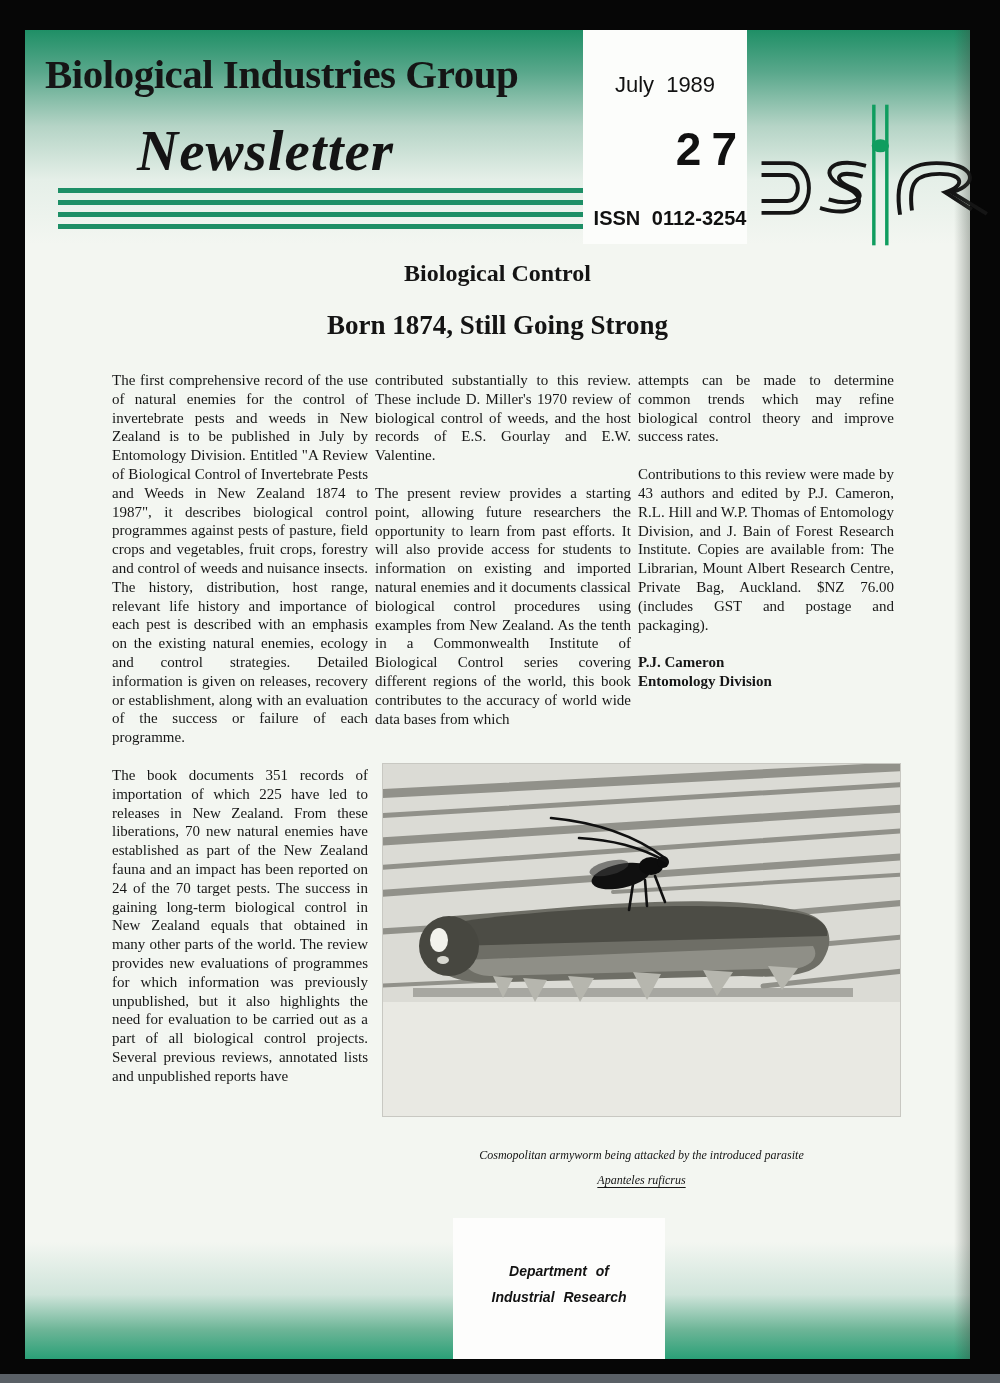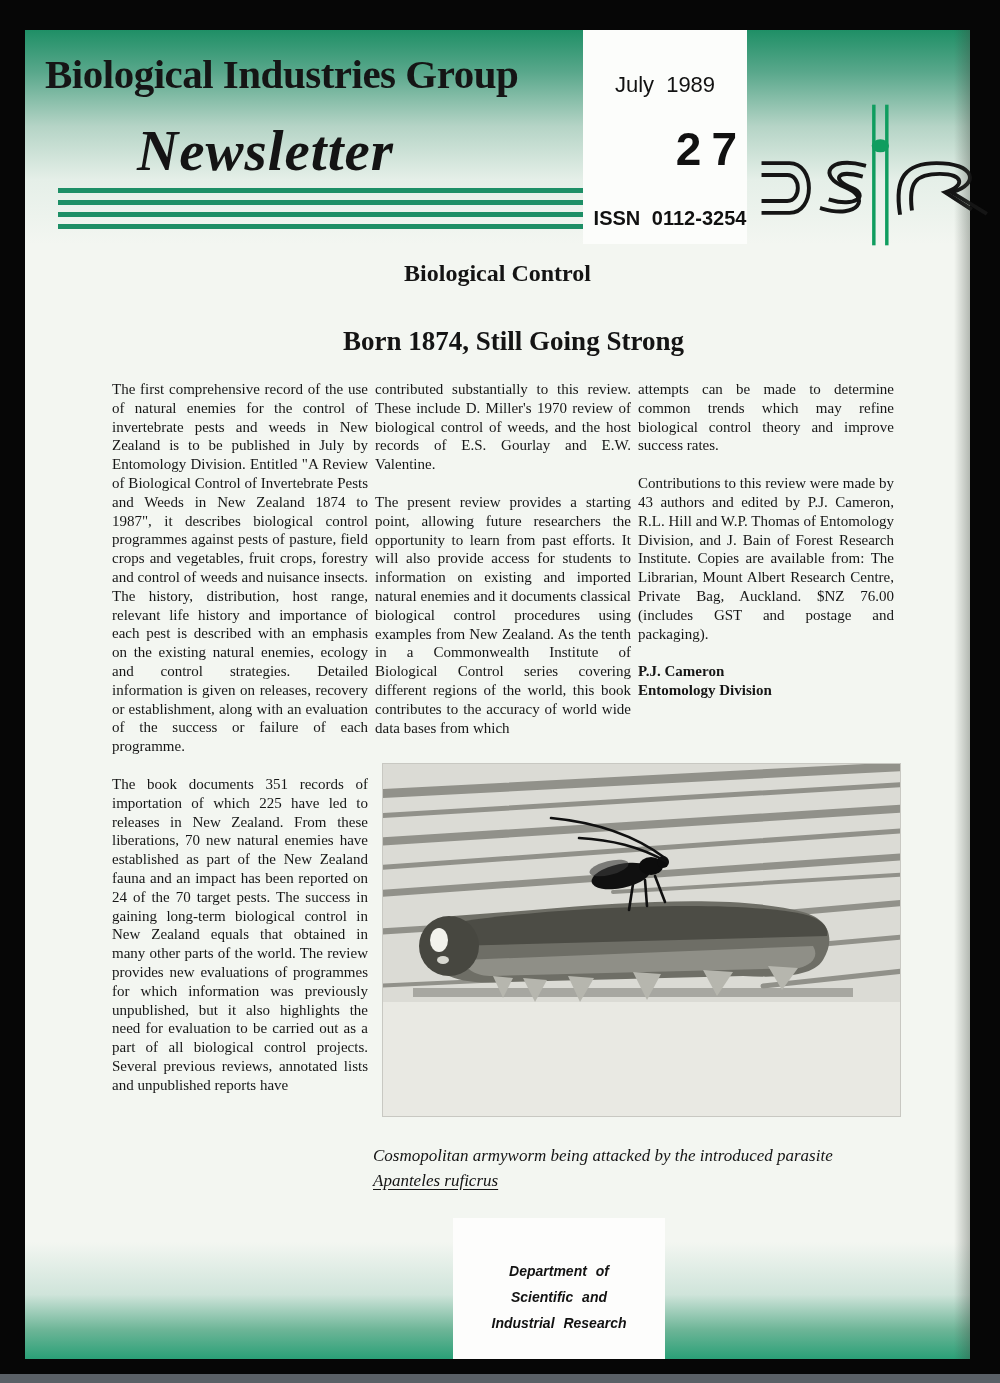--- a/index.html
+++ b/index.html
@@ -25,36 +25,36 @@
   .mast-issue{position:absolute;left:558px;top:92px;width:164px;text-align:right;
         font-family:"Liberation Sans",sans-serif;font-size:46px;font-weight:700;
         letter-spacing:10px;color:#111;}
   .mast-issn{position:absolute;left:545px;top:177px;width:200px;text-align:center;white-space:nowrap;
         font-family:"Liberation Sans",sans-serif;font-size:20px;font-weight:700;color:#111;word-spacing:6px;}
   .dsir{position:absolute;left:732px;top:70px;}
 
   
   .art-title{position:absolute;left:80px;top:230px;width:785px;margin:0;text-align:center;
         font-size:24px;font-weight:700;color:#141414;}
-  .art-subtitle{position:absolute;left:80px;top:280px;width:785px;margin:16px;text-align:center;
+  .art-subtitle{position:absolute;left:80px;top:280px;width:785px;margin:0;text-align:center;
         font-size:27px;font-weight:700;color:#141414;}
   .col{position:absolute;top:341px;width:256px;font-size:15px;line-height:18.8px;
         text-align:justify;color:#161616;}
-  .col p{margin:9px 0 19px 0;}
+  .col p{margin:0 0 19px 0;}
   .col1{left:87px;}
   .col2{left:350px;}
   .col3{left:613px;}
   .byline{font-weight:700;line-height:19px;}
   .byline div{margin:0;}
 
   
   .photo{position:absolute;left:358px;top:734px;width:517px;height:352px;
         background:#dcdcd6;box-shadow:0 0 0 1px #c8c8c2;}
-  .caption{position:absolute;left:348px;top:1113px;width:537px;text-align:left;
-        font-style:italic;font-size:17px;color:#141414;line-height:25px;}
+  .caption{position:absolute;left:348px;top:1113px;width:537px;text-align:center;
+        font-style:italic;font-size:12px;color:#141414;line-height:25px;}
   .caption .cap2{text-decoration:underline;text-underline-offset:3px;}
 
   
   .footer-band{position:absolute;left:0;top:1212px;width:100%;height:117px;
         background:linear-gradient(180deg,rgba(243,246,241,0) 0%,#cfe4da 45%,#6db597 75%,#2aa077 100%);}
   .footer-strip{position:absolute;left:428px;top:1188px;width:212px;height:141px;background:#fdfdfc;}
   .footer-text{position:absolute;left:388px;top:1228px;width:292px;text-align:center;
         font-family:"Liberation Sans",sans-serif;font-style:italic;font-weight:700;
         font-size:14px;line-height:26px;color:#121212;word-spacing:5px;}
 </style>
@@ -169,18 +169,17 @@
 
     <div class="caption">
       <span>Cosmopolitan armyworm being attacked  by the introduced parasite</span><br>
       <span class="cap2">Apanteles ruficrus</span>
     </div>
 
     <div class="footer-band"></div>
     <div class="footer-strip"></div>
     <div class="footer-text">
       <div>Department of</div>
-      <div>Scientific and</div>
       <div>Industrial Research</div>
     </div>
   </div>
   <div class="scan-edge"></div>
 </div>
 
 </body></html>

